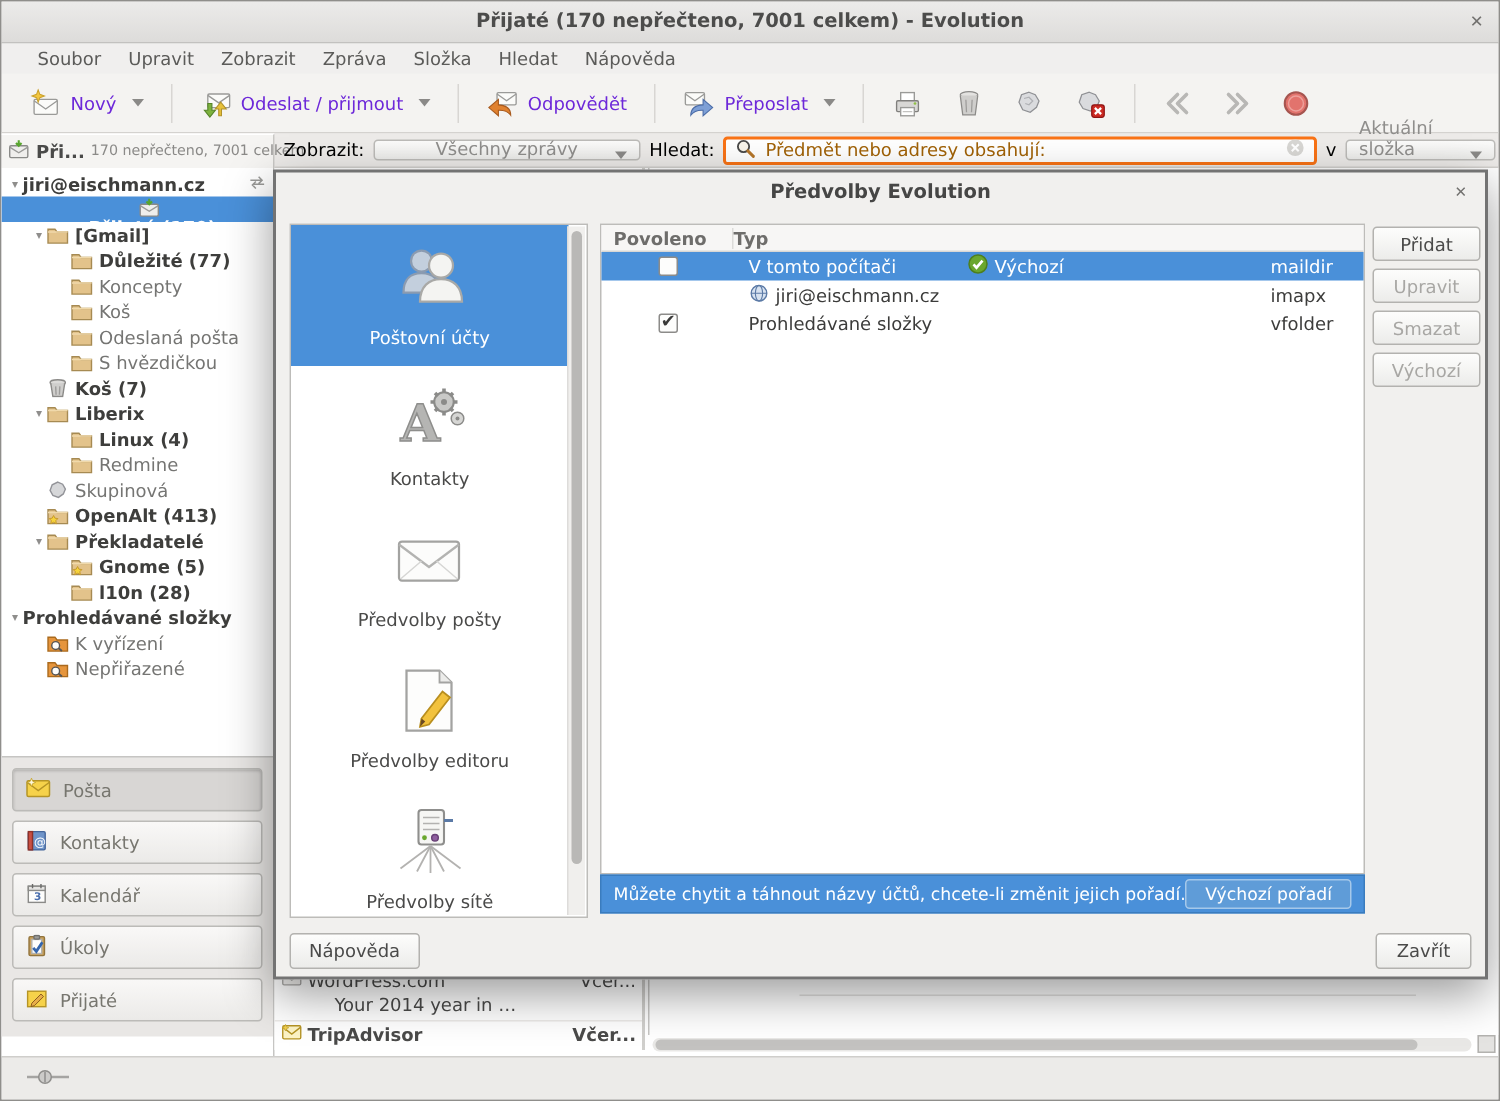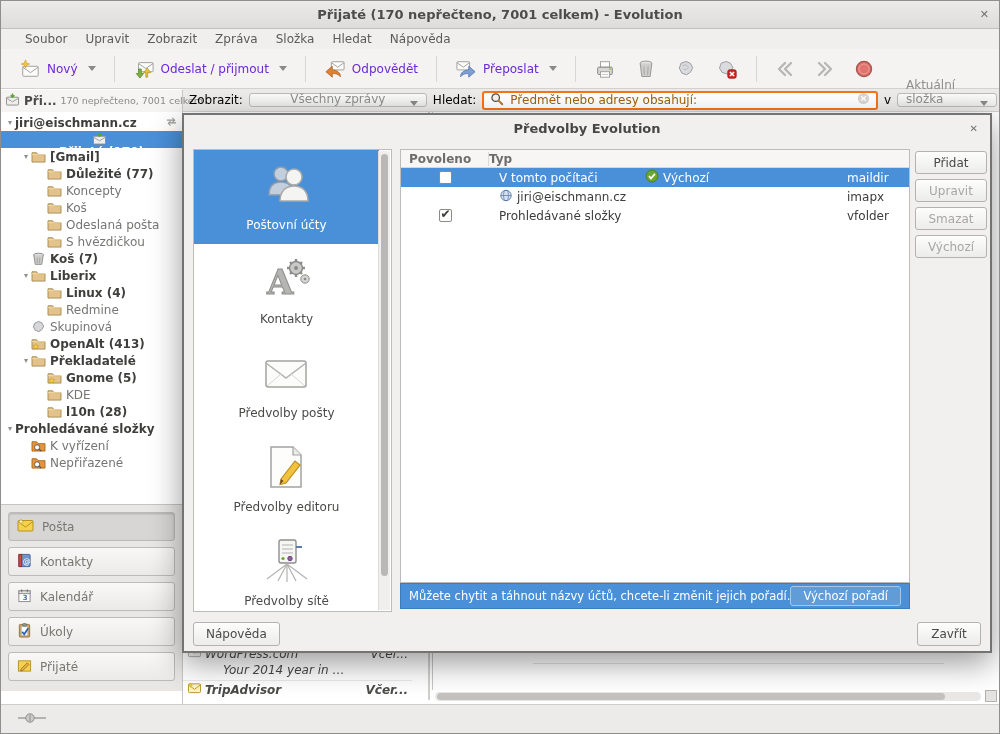--- a/index.html
+++ b/index.html
@@ -62,21 +62,21 @@
   .switcher{position:absolute;left:0;right:0;bottom:13px;height:187px;background:#e9e7e5;
     border-top:1px solid #c6c5c3;padding:7px 7px 0 7px;}
   .swbtn{height:29px;margin-bottom:6px;background:linear-gradient(#f9f8f7,#ebeae8);
     border:1px solid #bcbbb8;border-radius:3px;display:flex;align-items:center;gap:8px;
     padding:0 8px;color:#77766f;}
   .swbtn.active{background:#d8d6d4;box-shadow:inset 0 1px 2px rgba(0,0,0,.18);}
 
   
   .msglist{position:absolute;left:182px;top:0;width:247px;bottom:4px;background:#fff;
     border-right:2px solid #d0cfcc;}
-  .msgrows{position:absolute;left:0;right:16px;bottom:2px;font-style:italic;}
+  .msgrows{position:absolute;left:0;right:0;bottom:2px;}
   .mrow{display:flex;align-items:center;padding:1px 4px;color:#4a4a49;border-top:1px solid #eceae8;}
   .mrow .micon{width:18px;flex:none;}
   .mrow .msender{flex:1;}
   .mrow .mdate{flex:none;}
   .mrow.unread{font-weight:bold;}
   .msub{padding:1px 4px 3px 40px;color:#4a4a49;}
   .preview{position:absolute;left:431px;top:0;right:0;bottom:14px;background:#fff;
     border-left:1px solid #c6c5c3;}
   .prule{position:absolute;left:100px;right:55px;bottom:26px;border-top:1px solid #e3e2e0;}
   .hscroll{position:absolute;left:434px;right:18px;bottom:3px;height:9px;background:#e9e8e6;border-radius:5px;}
@@ -455,30 +455,20 @@
           <div class="trow bold" style="padding-left: 36px;">
             <span class="exp"></span>
             <span class="ticon">
               <svg width="15" height="13" viewBox="0 0 16 14">
                 <path d="M1 3 h5 l1.5 2 H15 v8 H1 z" fill="#e3c38b" stroke="#a68a52"></path>
                 <path d="M1 5 h14" stroke="#f0d9ab"></path>
                 <polygon points="5,7.2 6,9.1 8.1,9.4 6.6,10.9 7,13 5,12 3,13 3.4,10.9 1.9,9.4 4,9.1" fill="#f6d33c" stroke="#c5992a" stroke-width=".7"></polygon>
               </svg>
             </span>
             <span class="tlabel">Gnome (5)</span>
-          </div>
-          <div class="trow" style="padding-left: 36px;">
-            <span class="exp"></span>
-            <span class="ticon">
-              <svg width="15" height="13" viewBox="0 0 16 14">
-                <path d="M1 3 h5 l1.5 2 H15 v8 H1 z" fill="#e3c38b" stroke="#a68a52"></path>
-                <path d="M1 5 h14" stroke="#f0d9ab"></path>
-              </svg>
-            </span>
-            <span class="tlabel">KDE</span>
           </div>
           <div class="trow bold" style="padding-left: 36px;">
             <span class="exp"></span>
             <span class="ticon">
               <svg width="15" height="13" viewBox="0 0 16 14">
                 <path d="M1 3 h5 l1.5 2 H15 v8 H1 z" fill="#e3c38b" stroke="#a68a52"></path>
                 <path d="M1 5 h14" stroke="#f0d9ab"></path>
               </svg>
             </span>
             <span class="tlabel">l10n (28)</span>

